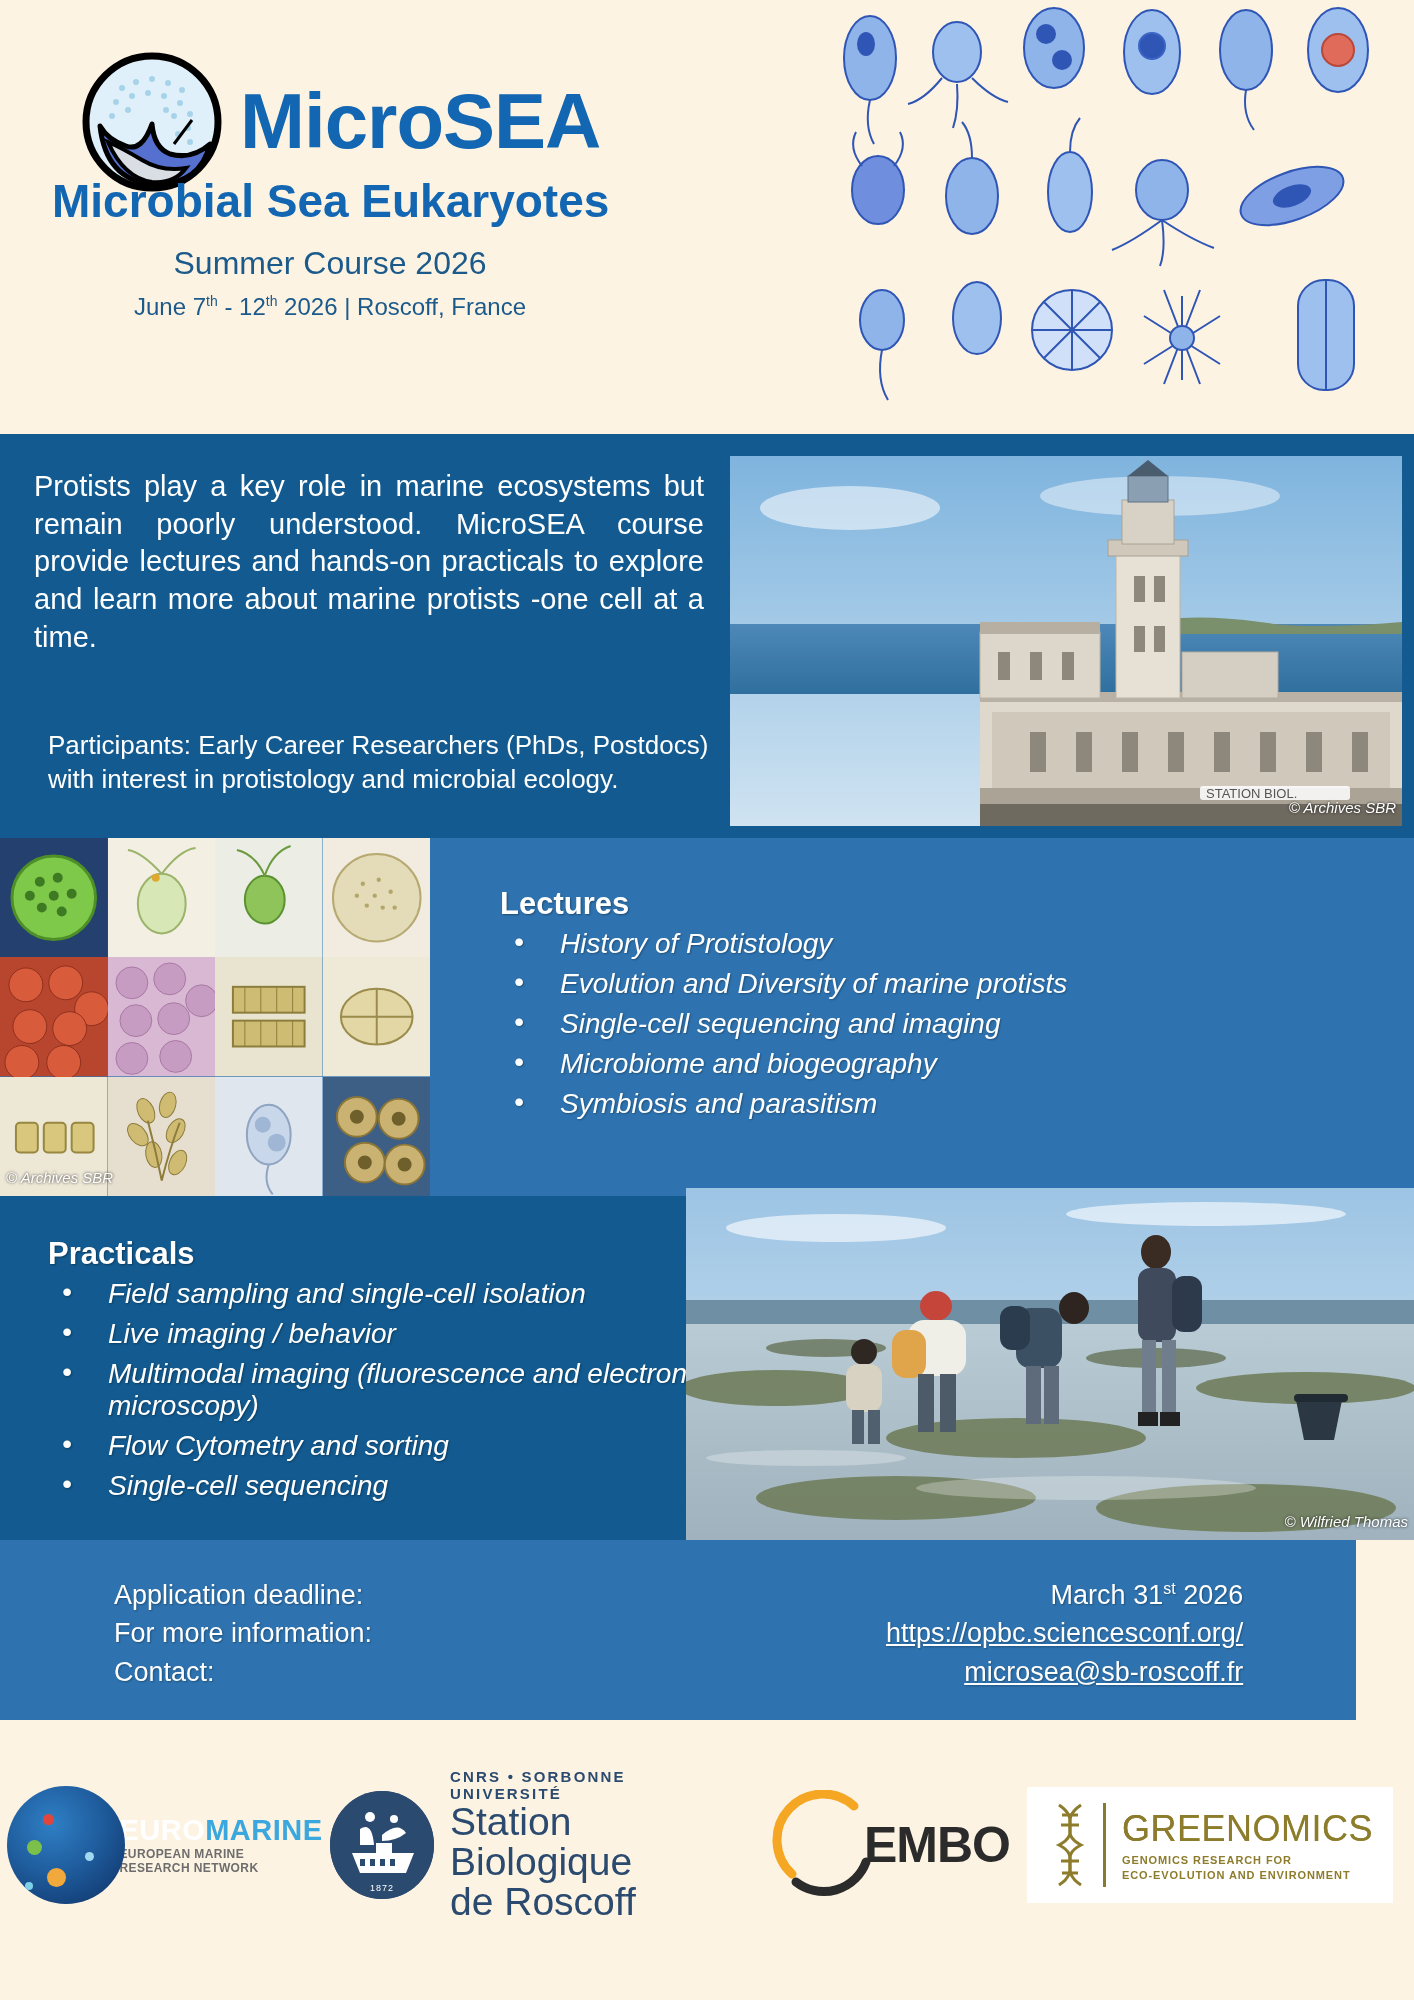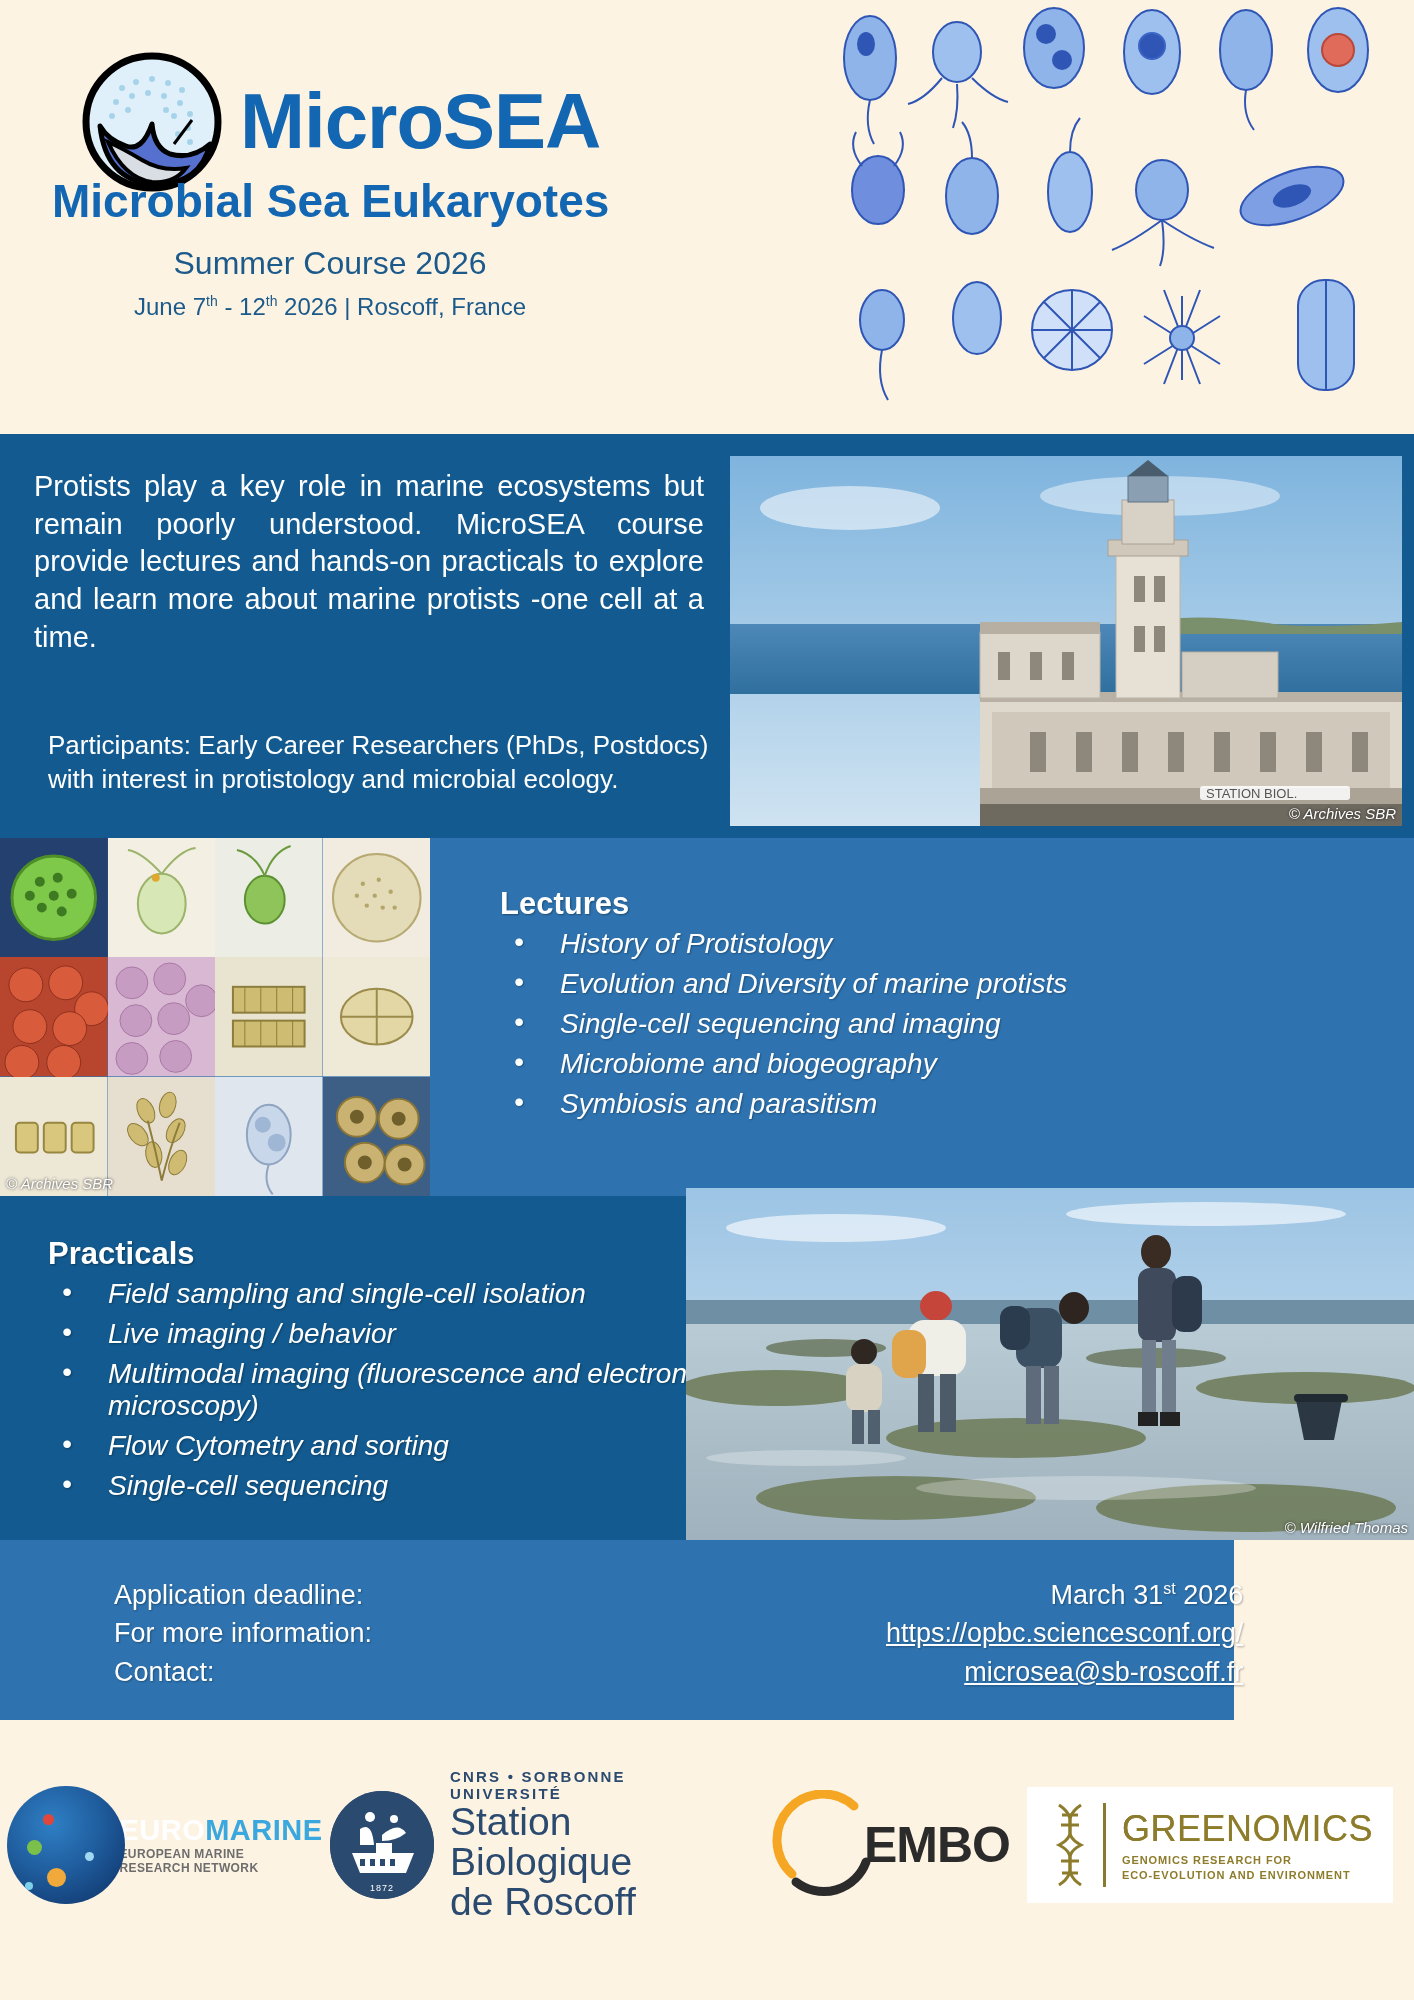--- a/index.html
+++ b/index.html
@@ -25,39 +25,39 @@
   .title-date sup{font-size:14px;}
 
   
   .intro{position:absolute;left:0;top:434px;width:1414px;height:404px;background:#125a8f;}
   .intro-text{position:absolute;left:34px;top:34px;width:670px;color:#ffffff;font-size:29px;line-height:1.30;text-align:justify;}
   .intro-text p{margin:0;}
   .intro-part{position:absolute;left:34px;top:280px;width:690px;color:#ffffff;font-size:26px;line-height:1.32;}
   .intro-part p{margin:14px;}
 
   .photo-lighthouse{position:absolute;left:730px;top:22px;width:672px;height:370px;overflow:hidden;border:0;}
-  .credit{position:absolute;right:6px;bottom:4px;color:#fff;font-size:15px;font-style:italic;text-shadow:0 0 3px rgba(0,0,0,.85);margin-top:44px;}
+  .credit{position:absolute;right:6px;bottom:10px;color:#fff;font-size:15px;font-style:italic;text-shadow:0 0 3px rgba(0,0,0,.85);margin-top:44px;}
 
   
   .lectband{position:absolute;left:0;top:838px;width:1414px;height:358px;background:#2e73b0;}
   .mosaic{position:absolute;left:0;top:0;width:430px;height:358px;display:grid;grid-template-columns:repeat(4,1fr);grid-template-rows:repeat(3,1fr);overflow:hidden;}
   .mosaic .cell{position:relative;overflow:hidden;}
   .lect-wrap{position:absolute;left:500px;top:48px;width:880px;color:#fff;}
   .sec-title{font-size:31px;font-weight:bold;color:#ffffff;margin:0 0 6px 0;text-shadow:1px 1px 2px rgba(0,0,0,.35);}
   ul.items{list-style:none;margin:0;padding:0;}
   ul.items li{position:relative;padding-left:60px;font-size:28px;font-style:italic;line-height:1.14;margin-bottom:8px;text-shadow:1px 1px 2px rgba(0,0,0,.3);}
   ul.items li .bullet{position:absolute;left:14px;top:-2px;font-size:28px;}
 
   
   .pracband{position:absolute;left:0;top:1196px;width:1414px;height:344px;background:#125a8f;}
   .prac-wrap{position:absolute;left:48px;top:40px;width:640px;color:#fff;}
   .photo-field{position:absolute;left:686px;top:-8px;width:728px;height:352px;overflow:hidden;}
 
   
-  .contactband{position:absolute;left:0;top:1540px;width:1234px;height:180px;background:#2e73b0;}
+  .contactband{position:absolute;left:0;top:1540px;width:1356px;height:180px;background:#2e73b0;}
   .contact-left{position:absolute;left:114px;top:36px;color:#fff;font-size:27px;line-height:1.42;text-shadow:1px 1px 2px rgba(0,0,0,.3);}
   .contact-right{position:absolute;left:886px;top:36px;color:#fff;font-size:27px;line-height:1.42;text-shadow:1px 1px 2px rgba(0,0,0,.3);text-align:right;}
   .contact-right .lnk{text-decoration:underline;display:block;}
   .contact-right sup{font-size:16px;}
   .contact-left div{white-space:nowrap;}
 
   
   .footer{position:absolute;left:0;top:1720px;width:1414px;height:280px;background:#fdf3e3;}
   .logos{position:absolute;left:0;top:30px;width:1414px;height:190px;display:flex;align-items:center;}
   .logo-slot{display:flex;align-items:center;justify-content:center;}

